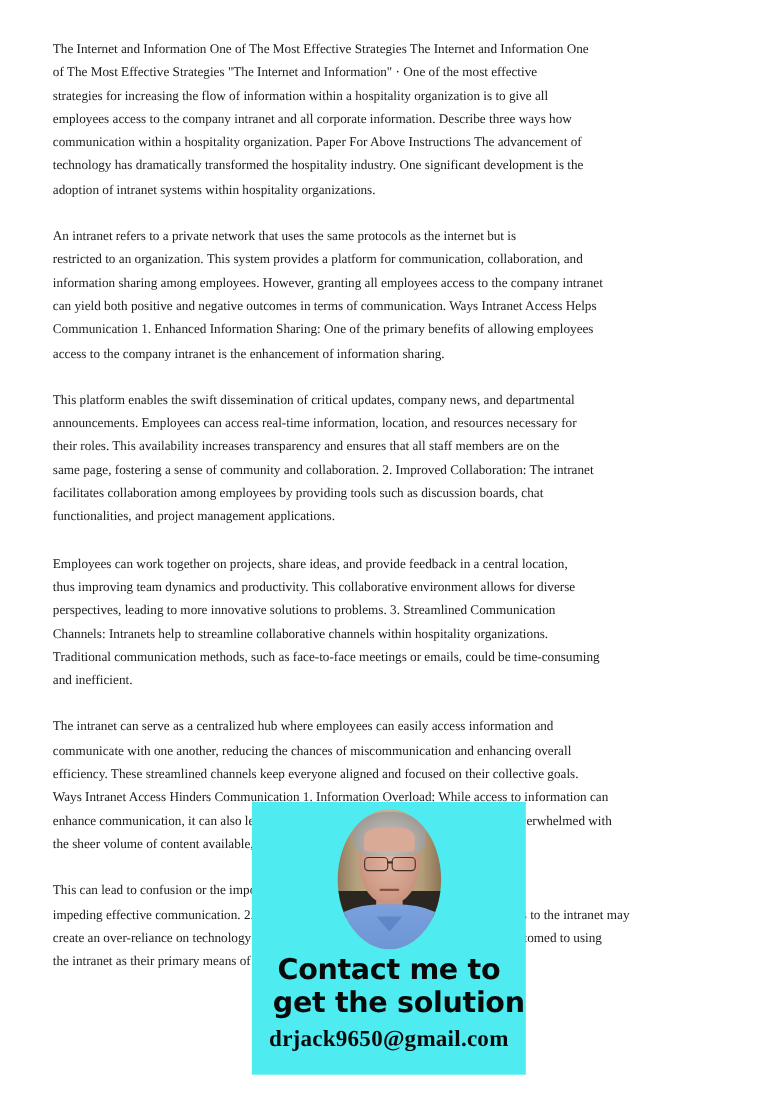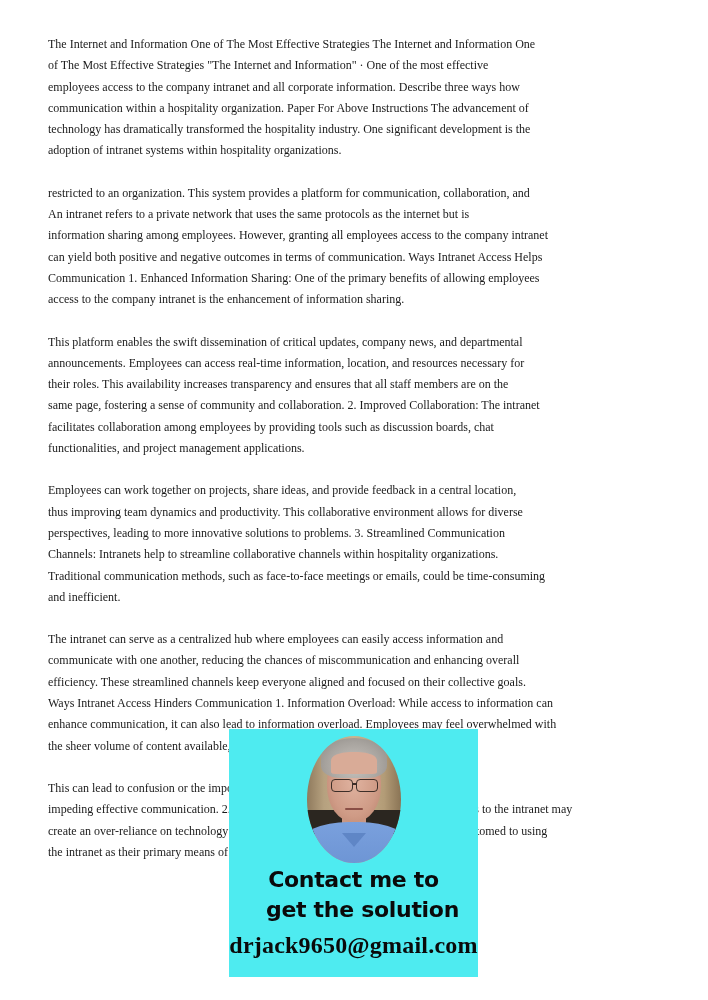--- a/index.html
+++ b/index.html
@@ -108,52 +108,53 @@
       position: absolute;
       left: 38px; top: 72px; width: 18px; height: 2px;
       background: #8a4e45;
       border-radius: 1px;
     }
     .promo-line {
       position: absolute;
       left: 0; right: 0;
       font-family: "DejaVu Sans", "Liberation Sans", sans-serif;
       font-weight: bold;
-      font-size: 22px;
+      font-size: 26px;
       color: #0a0a0a;
       letter-spacing: -0.3px;
     }
     .promo-line.l1 { top: 138px; }
     .promo-line.l2 { top: 168px; margin-left: 18px; }
     .promo-email {
       position: absolute;
       left: 0; right: 0;
       top: 203px;
       font-family: "Liberation Serif", "DejaVu Serif", serif;
       font-weight: bold;
-      font-size: 24px;
+      font-size: 21px;
       color: #0a0a0a;
       letter-spacing: 0.2px;
     }
   </style>
 </head>
 <body>
 
 <div class="doc">
   <div class="para">
     <span class="line">The Internet and Information One of The Most Effective Strategies The Internet and Information One</span>
     <span class="line">of The Most Effective Strategies "The Internet and Information" · One of the most effective</span>
+    <span class="line">strategies for increasing the flow of information within a hospitality organization is to give all</span>
     <span class="line">employees access to the company intranet and all corporate information. Describe three ways how</span>
     <span class="line">communication within a hospitality organization. Paper For Above Instructions The advancement of</span>
     <span class="line">technology has dramatically transformed the hospitality industry. One significant development is the</span>
     <span class="line">adoption of intranet systems within hospitality organizations.</span>
   </div>
   <div class="para">
+    <span class="line">An intranet refers to a private network that uses the same protocols as the internet but is</span>
     <span class="line">restricted to an organization. This system provides a platform for communication, collaboration, and</span>
-    <span class="line">An intranet refers to a private network that uses the same protocols as the internet but is</span>
     <span class="line">information sharing among employees. However, granting all employees access to the company intranet</span>
     <span class="line">can yield both positive and negative outcomes in terms of communication. Ways Intranet Access Helps</span>
     <span class="line">Communication 1. Enhanced Information Sharing: One of the primary benefits of allowing employees</span>
     <span class="line">access to the company intranet is the enhancement of information sharing.</span>
   </div>
   <div class="para">
     <span class="line">This platform enables the swift dissemination of critical updates, company news, and departmental</span>
     <span class="line">announcements. Employees can access real-time information, location, and resources necessary for</span>
     <span class="line">their roles. This availability increases transparency and ensures that all staff members are on the</span>
     <span class="line">same page, fostering a sense of community and collaboration. 2. Improved Collaboration: The intranet</span>

